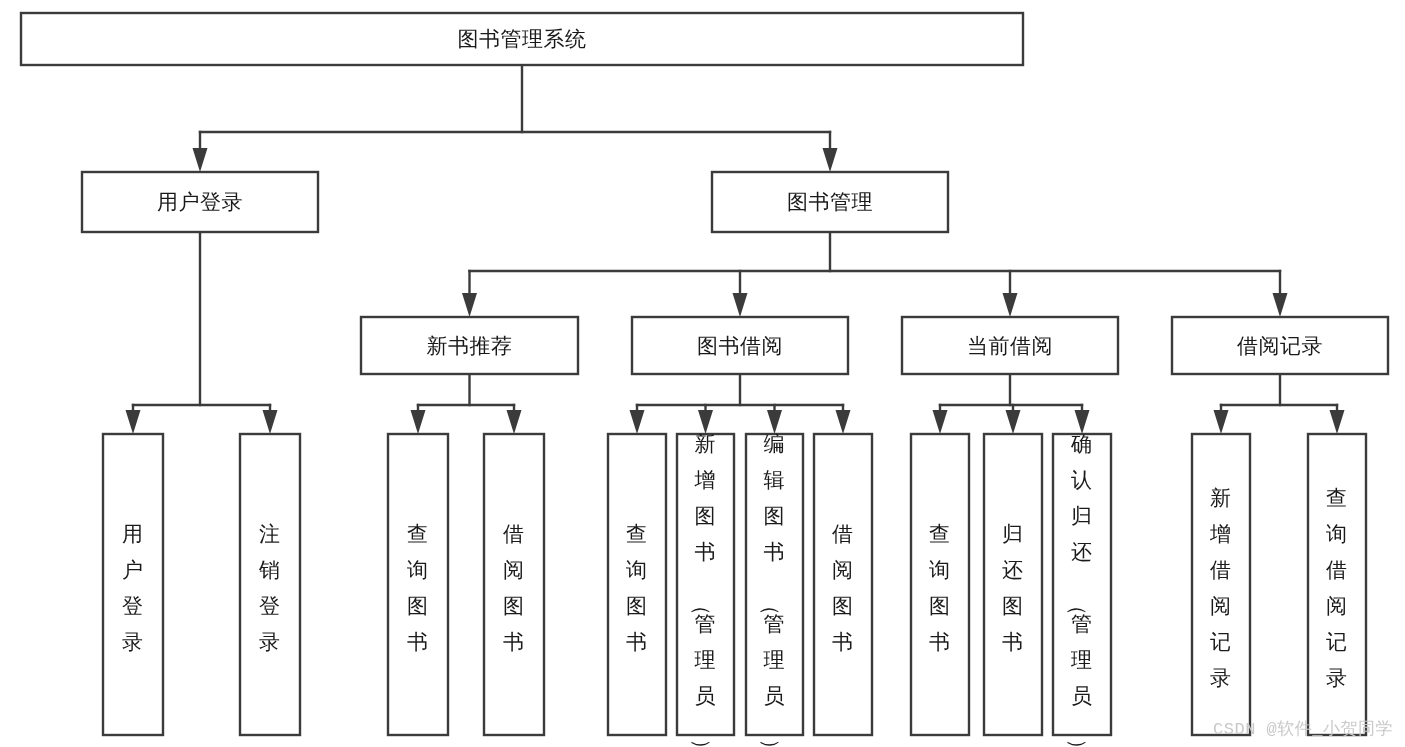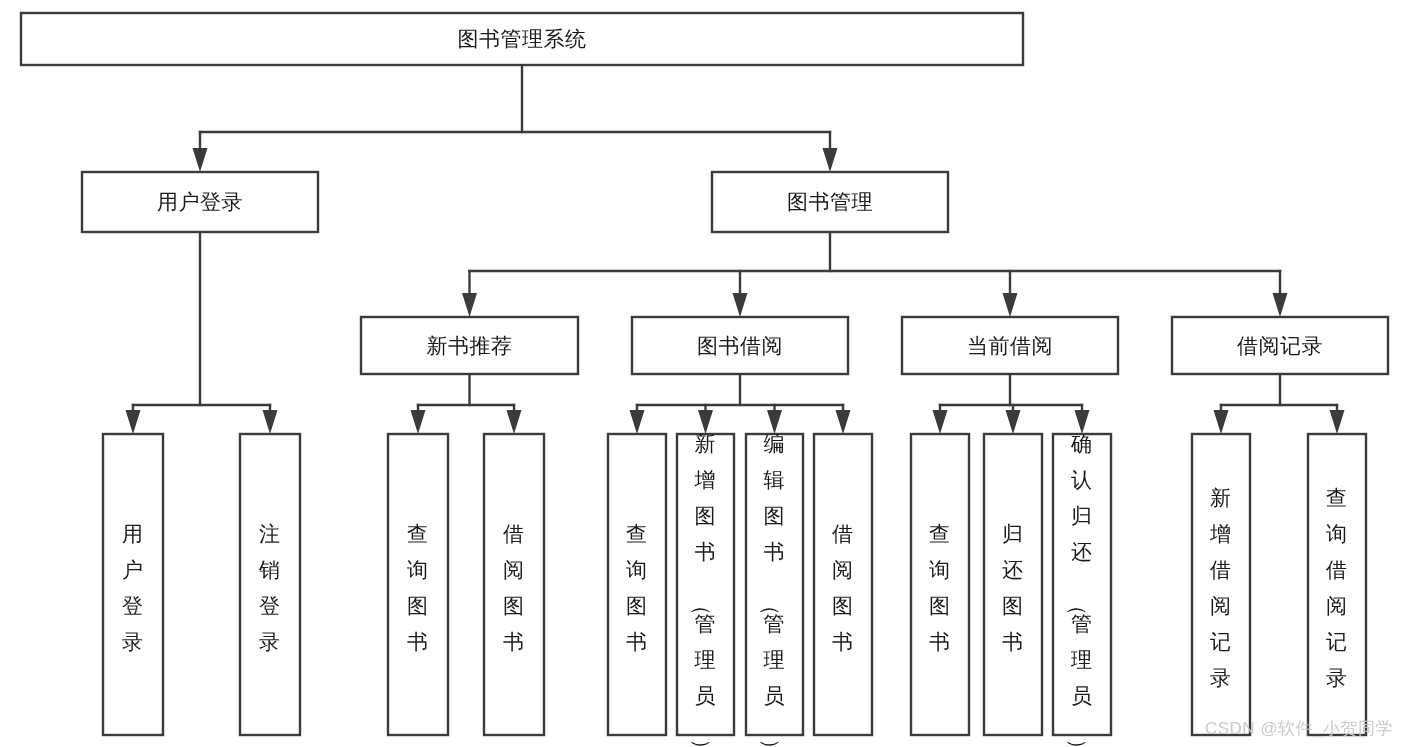--- a/index.html
+++ b/index.html
@@ -49,21 +49,21 @@
     font-family: "DejaVu Sans", "Liberation Sans", sans-serif;
     font-size: 21px;
     fill: #1a1a1a;
     text-anchor: middle;
     letter-spacing: 1px;
   }
   .watermark {
     position: absolute;
     right: 12px;
     bottom: 7px;
-    font-family: Liberation Sans, sans-serif;
+    font-family: Liberation Mono, monospace;
     font-size: 17px;
     color: #c9c9c9;
     white-space: nowrap;
     user-select: none;
     letter-spacing: 0.5px;
   }
 </style>
 </head>
 <body>
 

